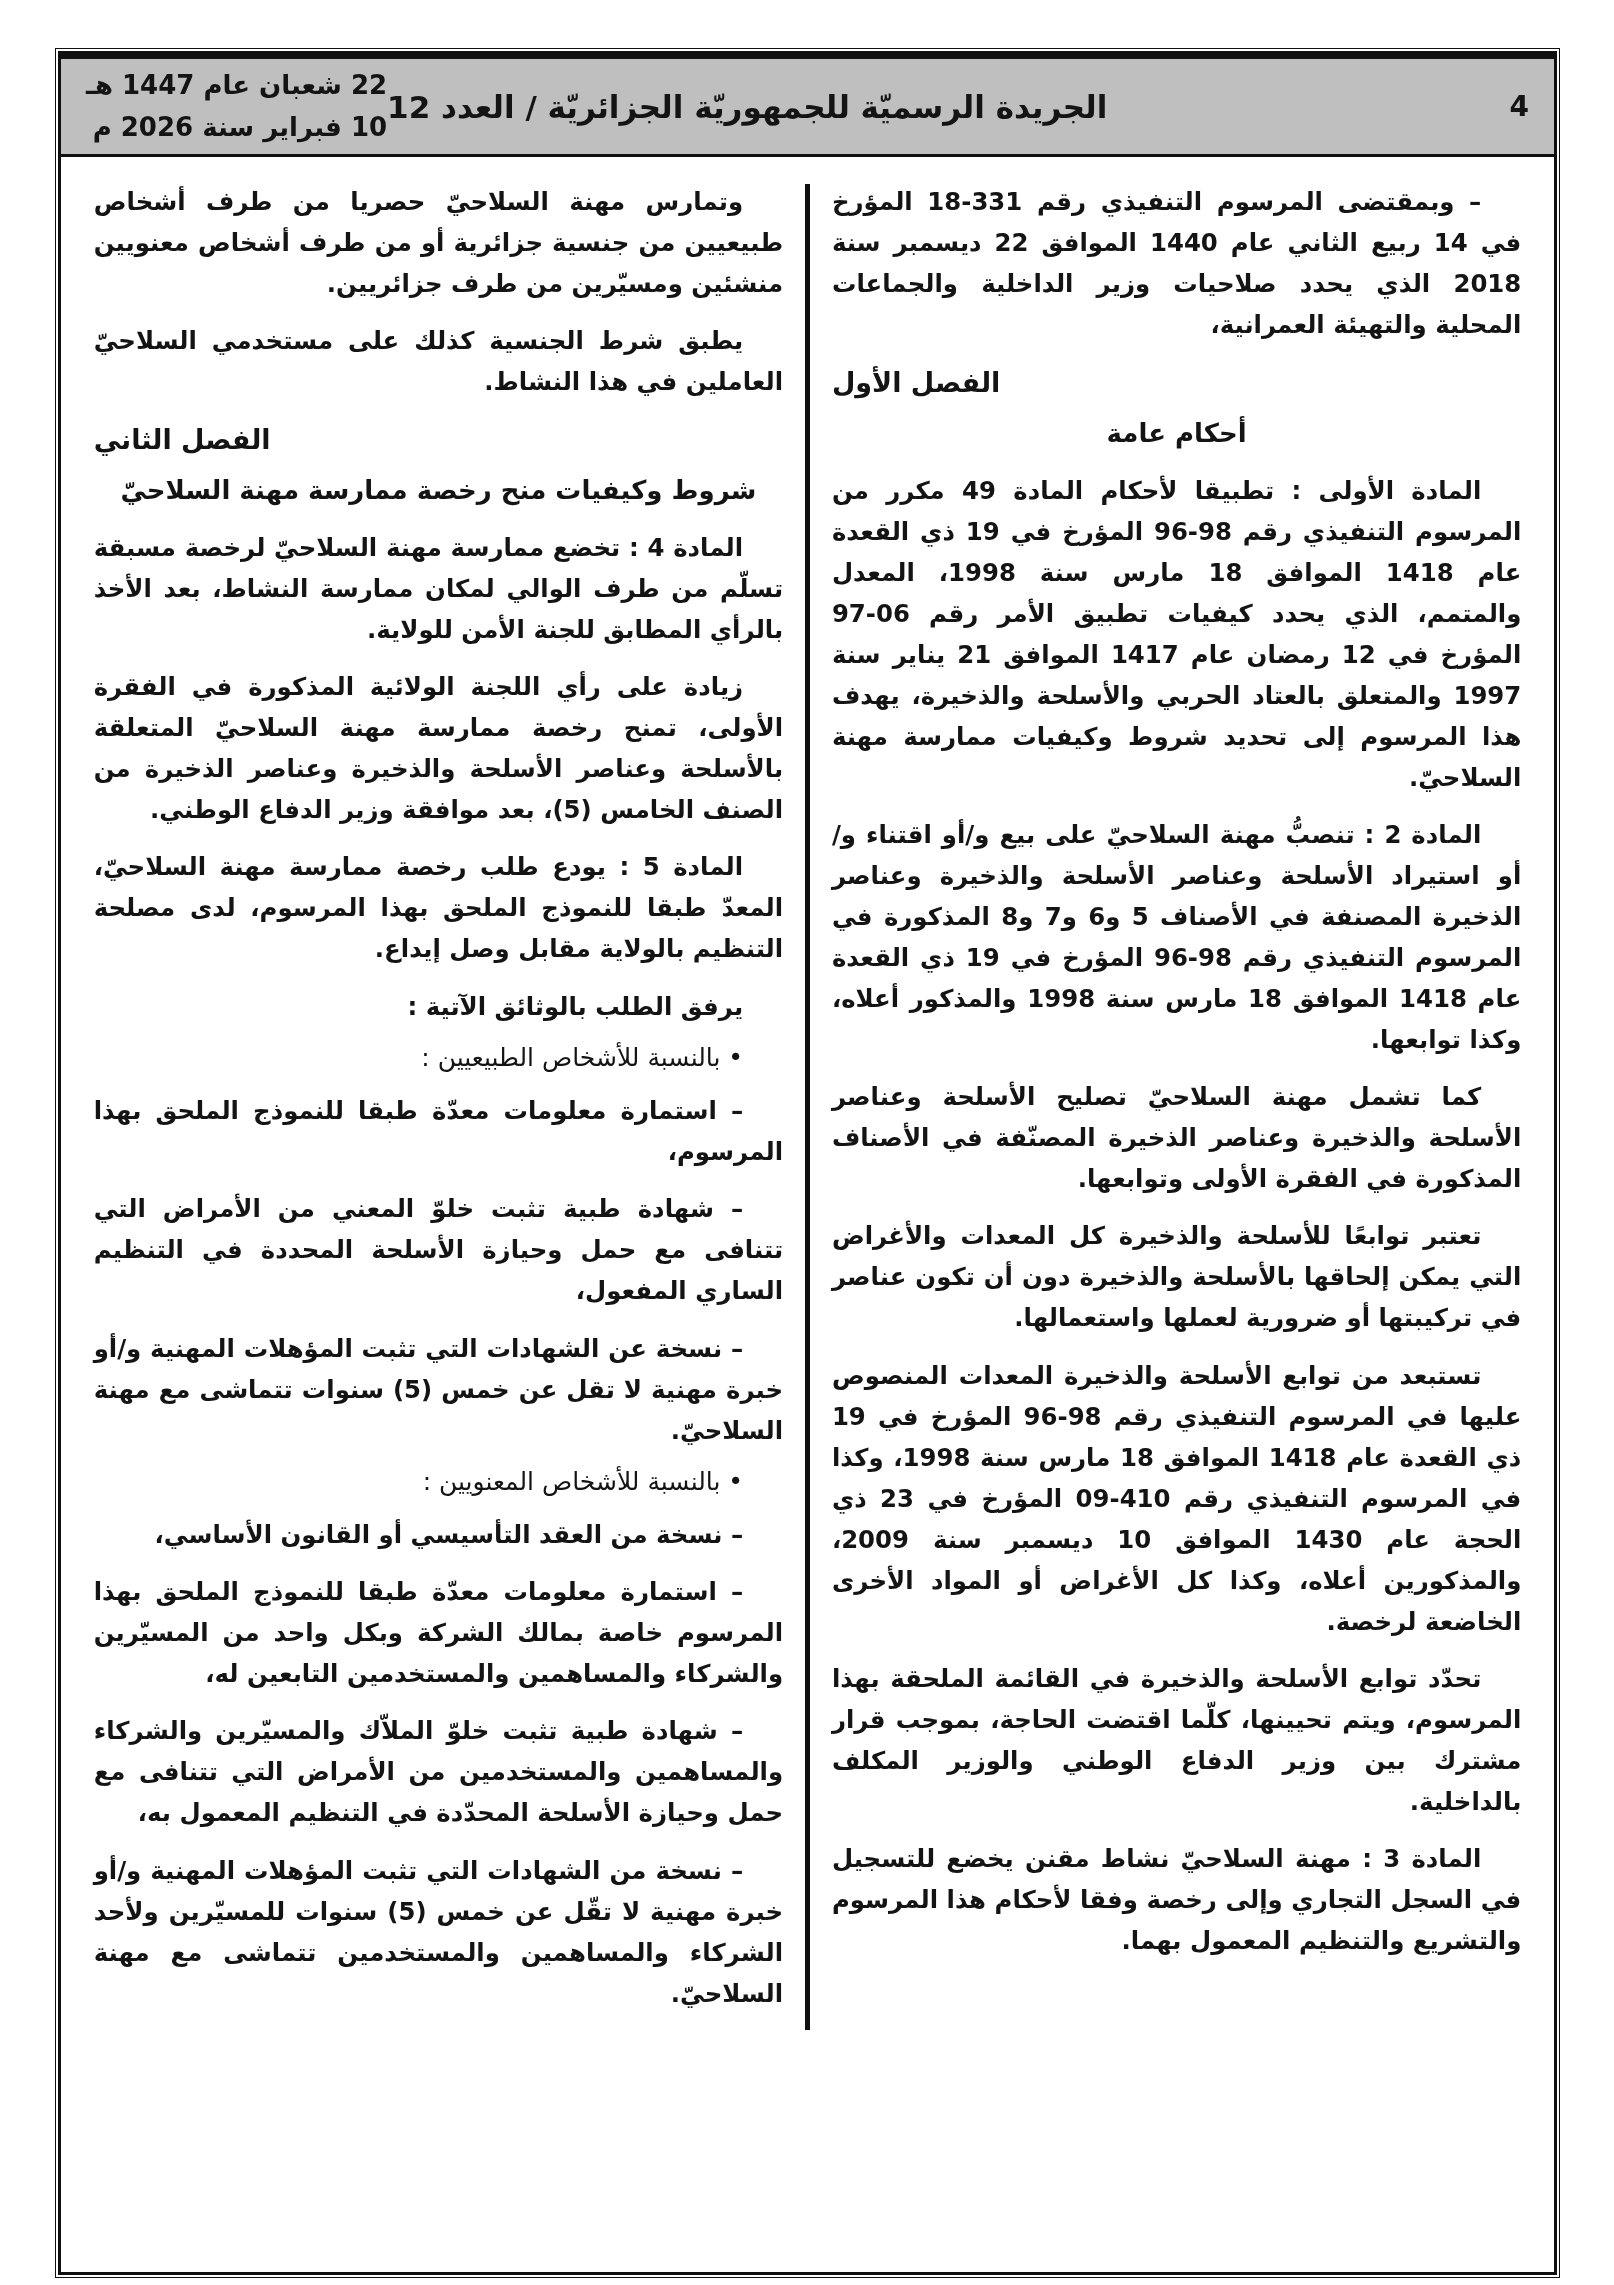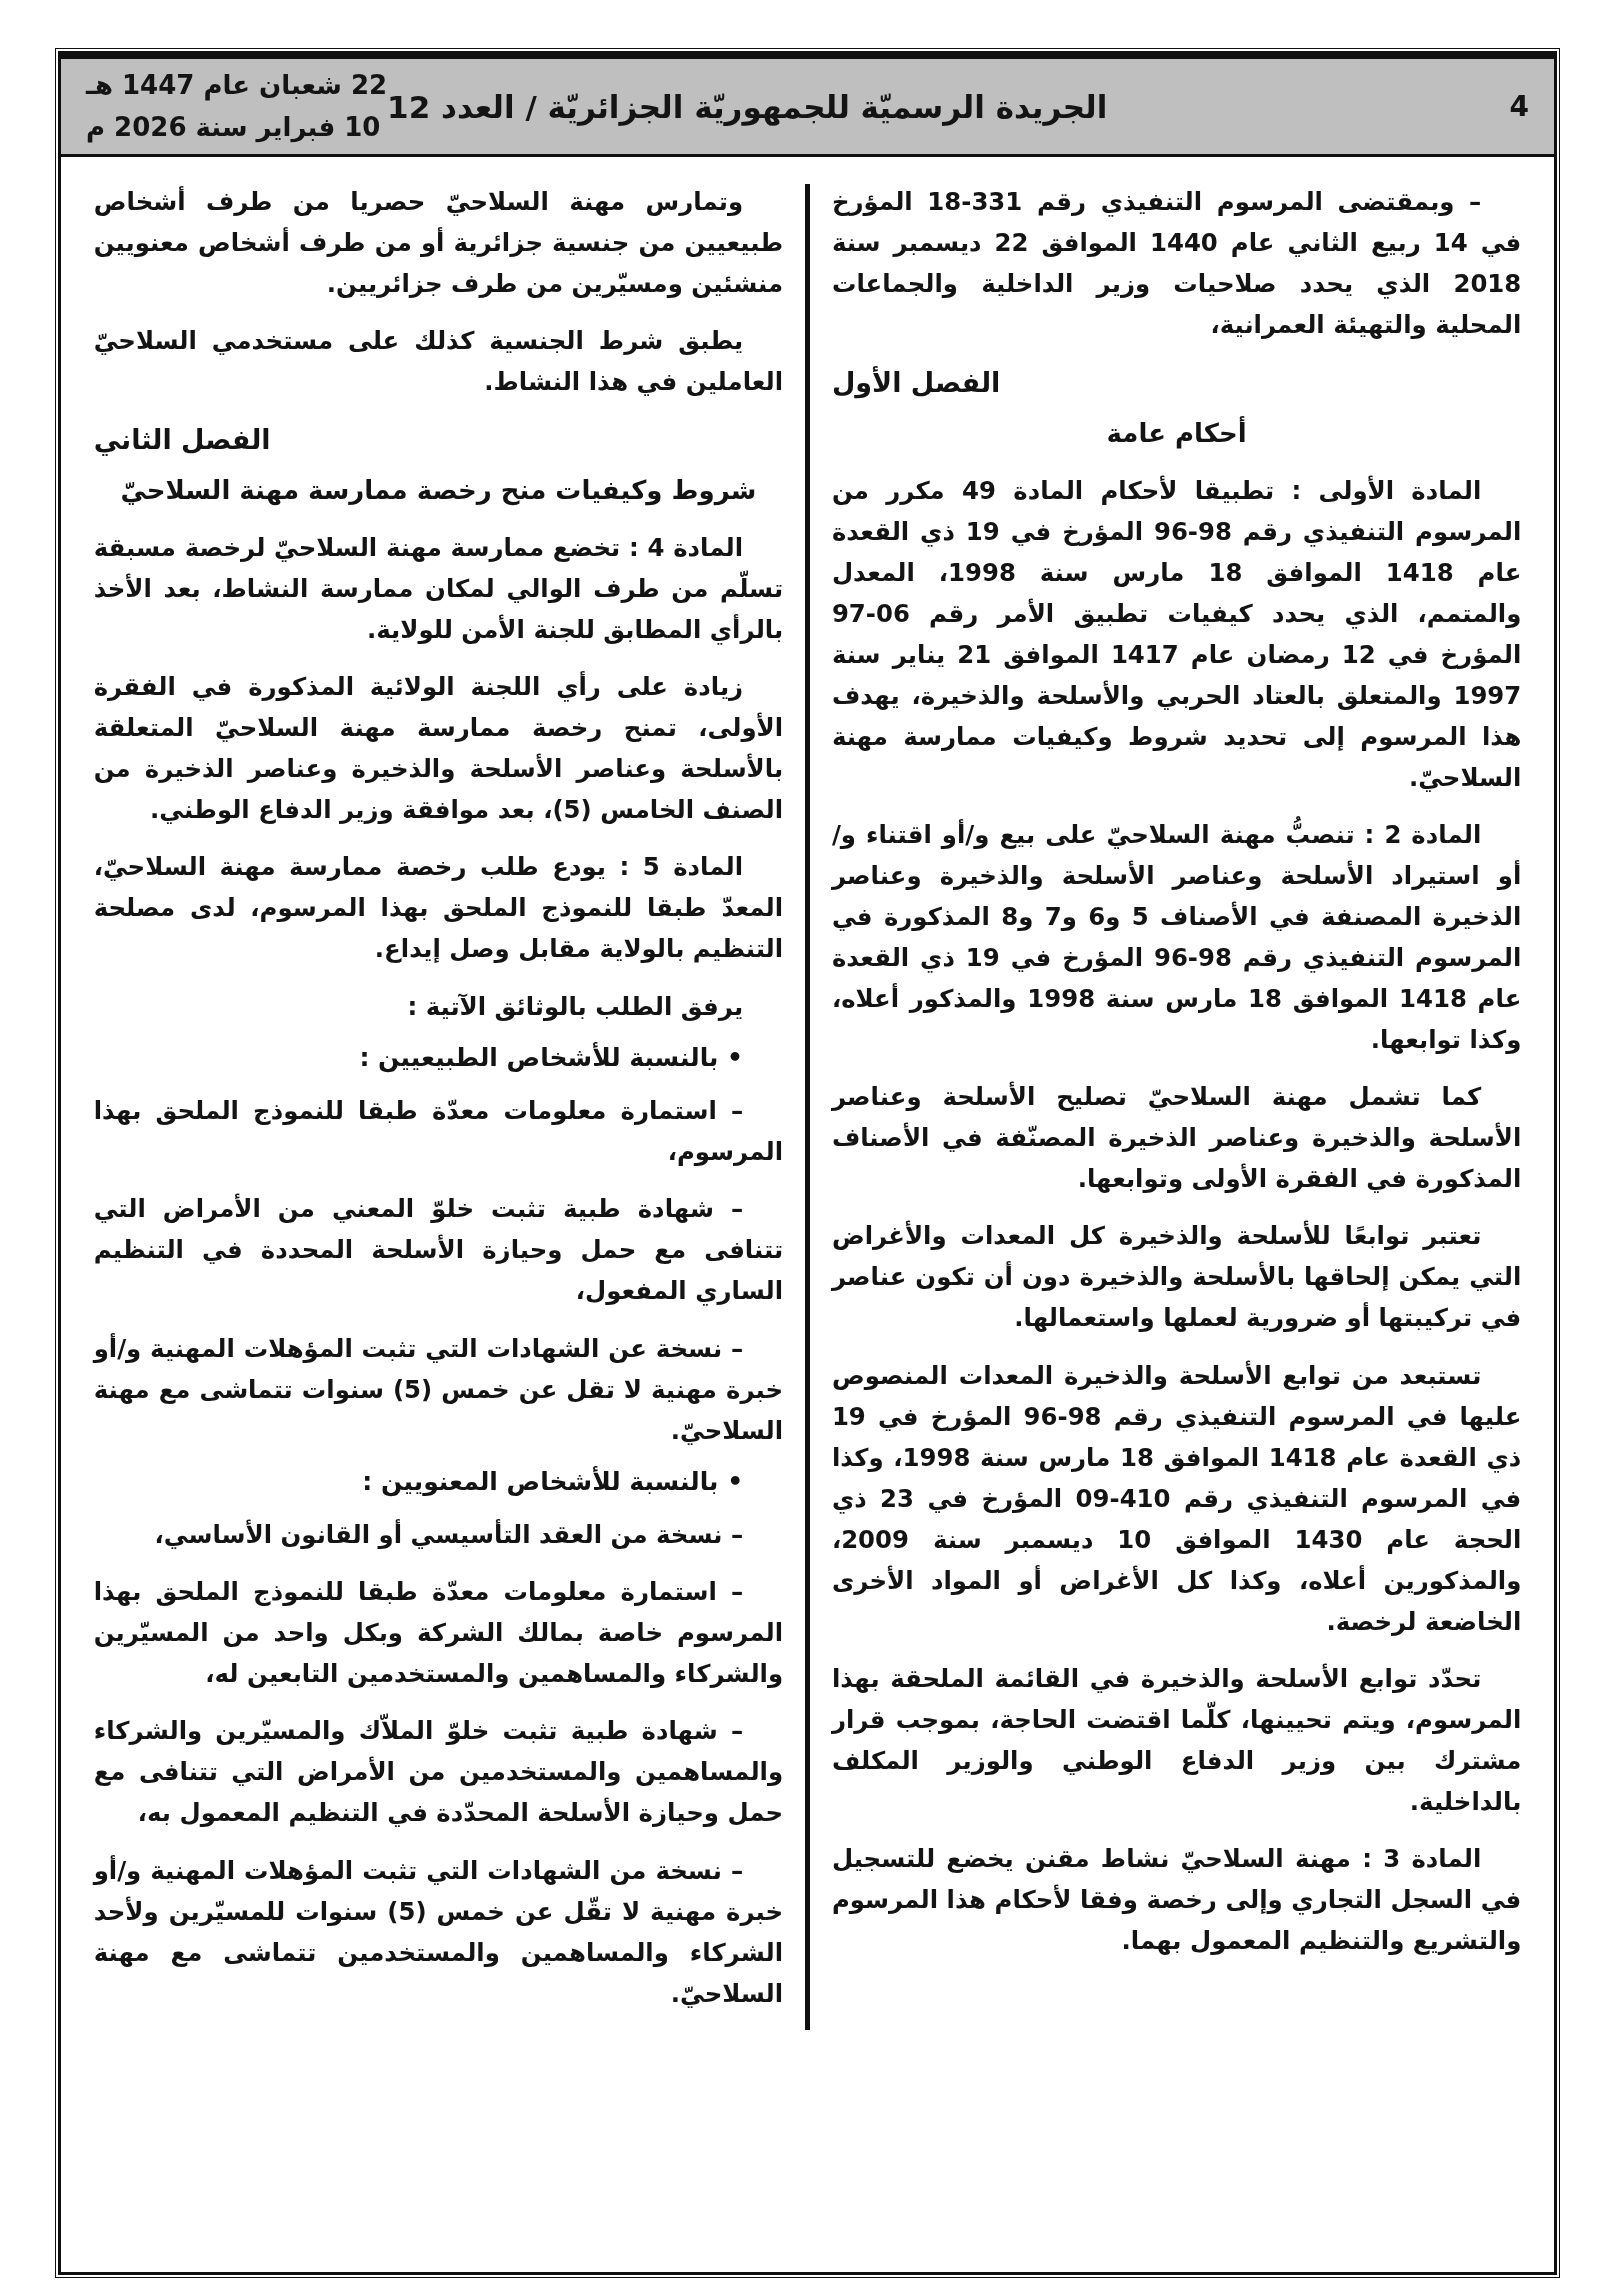--- a/index.html
+++ b/index.html
@@ -14,21 +14,21 @@
     outline:1.8px solid #101010;outline-offset:2.7px;
     overflow:hidden;
   }
   .header-bar{
     height:98px;background:#bfbfbf;border-bottom:3.6px solid #101010;
     display:flex;align-items:center;box-sizing:border-box;
     padding:0 25px;
   }
   .page-number{font-size:28px;font-weight:bold;flex:0 0 auto;}
   .gazette-title{flex:1 1 auto;text-align:left;font-size:31px;font-weight:bold;}
-  .header-dates{flex:0 0 auto;text-align:left;font-size:26px;font-weight:bold;line-height:1.6;}
+  .header-dates{flex:0 0 auto;text-align:right;font-size:26px;font-weight:bold;line-height:1.6;}
   .content-area{
     display:flex;align-items:stretch;
     padding:23.5px 20px 136px 20px;
   }
   .column{flex:1 1 0;min-width:0;padding:0 12.7px;}
   .column-divider{flex:0 0 5.4px;background:#101010;margin:3.6px 9px 0 9px;}
   .para,.article-para,.list-item{
     font-size:24.4px;font-weight:bold;line-height:1.68;
     text-align:justify;text-indent:40px;margin:0 0 16.3px 0;
   }
@@ -37,21 +37,21 @@
     font-size:27px;font-weight:bold;text-indent:40px;text-align:right;
     margin:20px 0 12.7px 0;
   }
   .chapter-heading{
     font-size:27px;font-weight:bold;text-align:left;margin:22px 0 20px 0;
   }
   .chapter-subheading{
     font-size:26px;font-weight:bold;text-align:center;margin:6px 0 22px 0;
   }
   .bullet-heading{
-    font-size:25px;font-weight:bold;text-indent:40px;text-align:right;
+    font-size:25px;font-weight:normal;text-indent:40px;text-align:right;
     margin:13px 0 18px 0;
   }
 </style>
 </head>
 <body>
 
 <div class="page-frame">
 
   <div class="header-bar">
     <div class="page-number">4</div>

